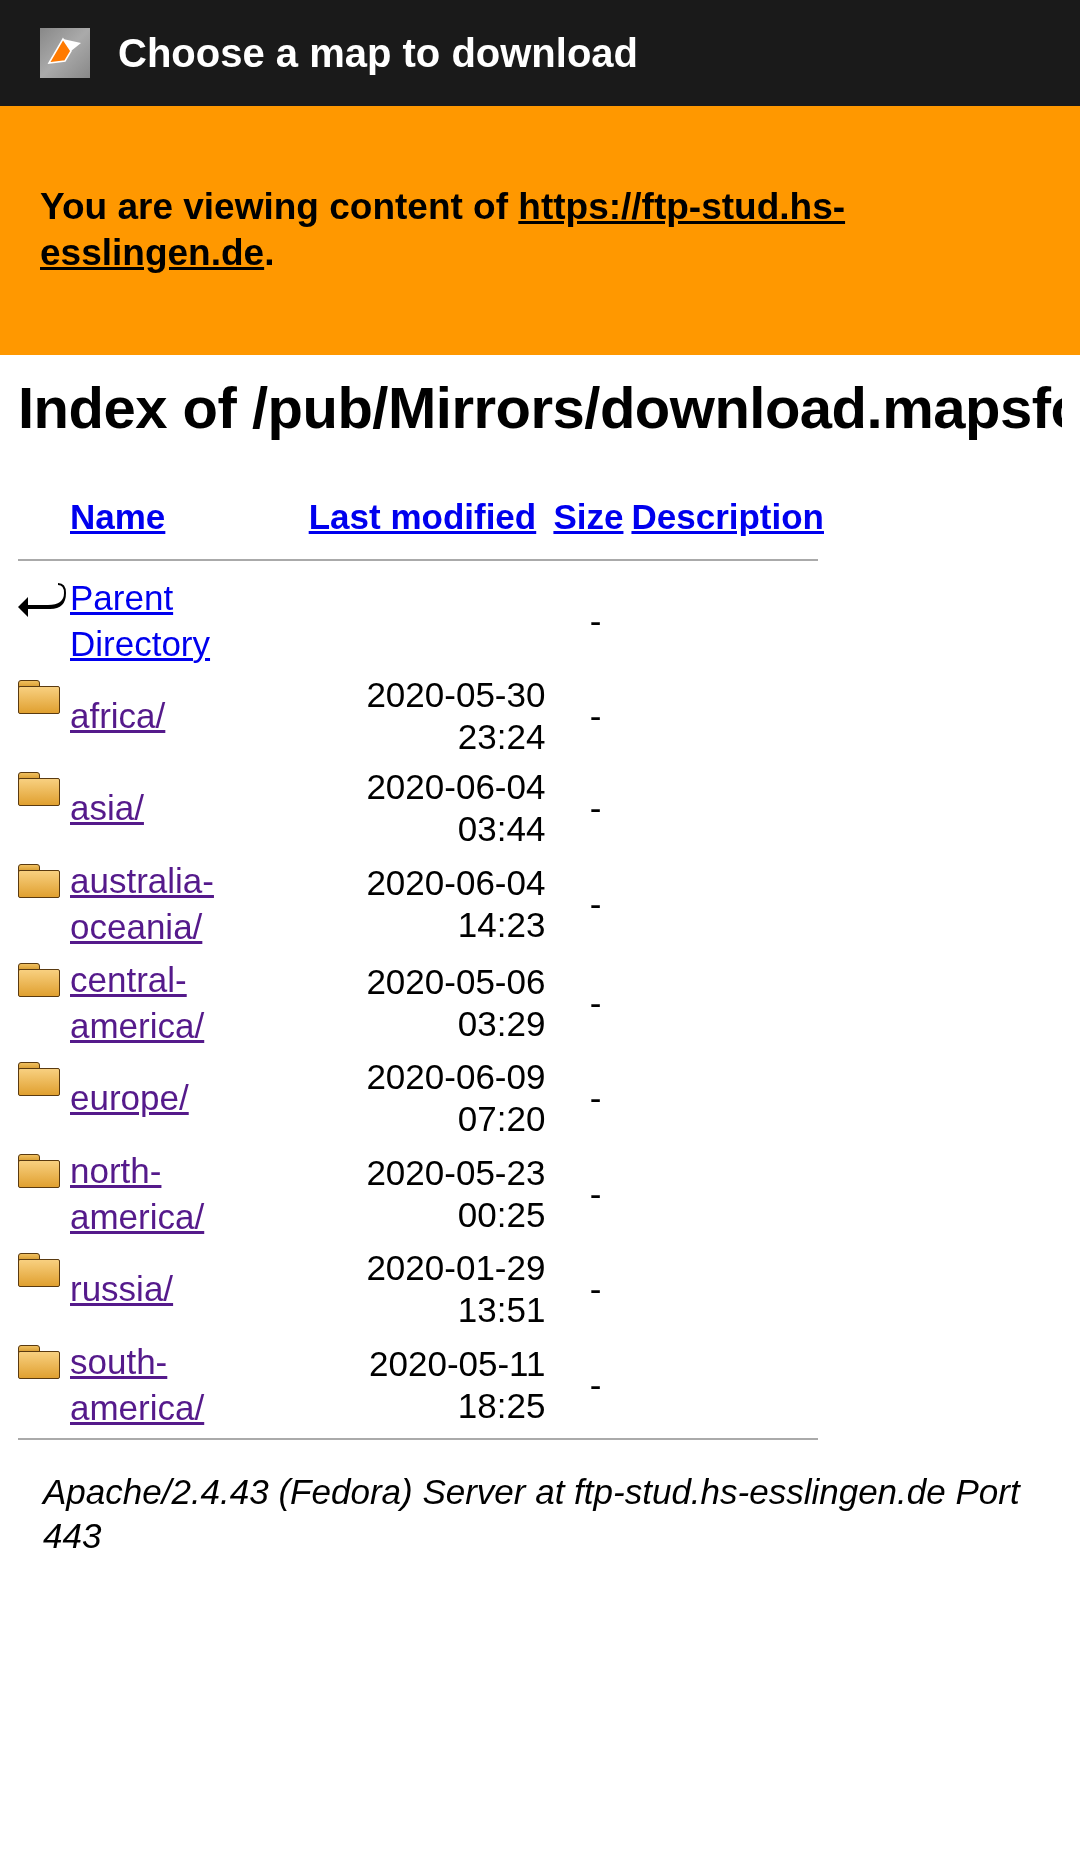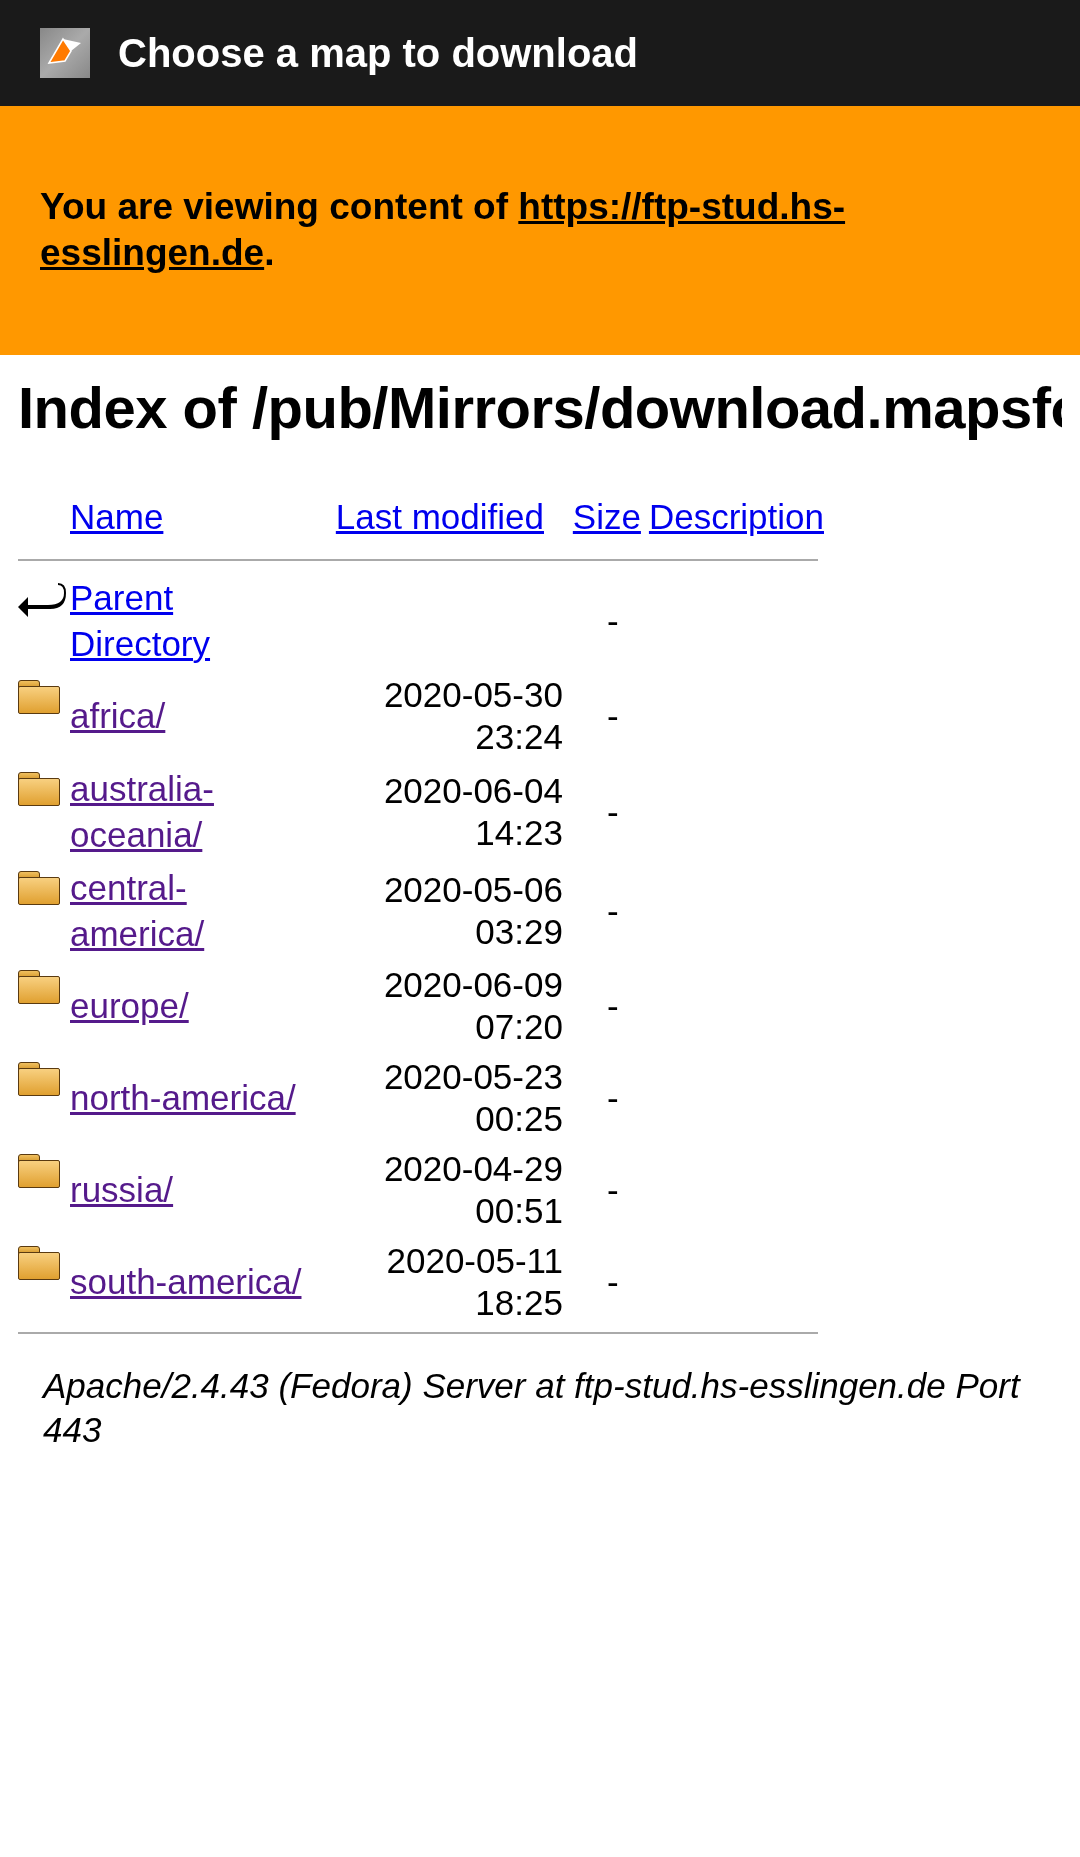--- a/index.html
+++ b/index.html
@@ -56,21 +56,21 @@
     }
     table.listing {
       border-collapse: collapse;
       width: 100%;
       max-width: 810px;
       font-size: 35px;
     }
     table.listing th {
       text-align: center;
       padding: 6px 4px 18px 4px;
-      font-weight: normal;
+      font-weight: bold;
     }
     table.listing th a {
       color: #0000ee;
       text-decoration: underline;
     }
     table.listing th.col-name { text-align: left; padding-left: 0; }
     table.listing th.col-size { text-align: right; }
     table.listing td {
       padding: 4px;
       vertical-align: middle;
@@ -206,20 +206,29 @@
           </td>
           <td class="name-cell"><a href="#">africa/</a></td>
           <td class="date-cell">2020-05-30 23:24</td>
           <td class="size-cell">-</td>
           <td></td>
         </tr>
         <tr>
           <td class="icon-cell">
             <span class="folder-i"></span>
           </td>
+          <td class="name-cell"><a href="#">asia/</a></td>
+          <td class="date-cell">2020-06-04 03:44</td>
+          <td class="size-cell">-</td>
+          <td></td>
+        </tr>
+        <tr>
+          <td class="icon-cell">
+            <span class="folder-i"></span>
+          </td>
           <td class="name-cell"><a href="#">australia-oceania/</a></td>
           <td class="date-cell">2020-06-04 14:23</td>
           <td class="size-cell">-</td>
           <td></td>
         </tr>
         <tr>
           <td class="icon-cell">
             <span class="folder-i"></span>
           </td>
           <td class="name-cell"><a href="#">central-america/</a></td>
@@ -243,21 +252,21 @@
           <td class="name-cell"><a href="#">north-america/</a></td>
           <td class="date-cell">2020-05-23 00:25</td>
           <td class="size-cell">-</td>
           <td></td>
         </tr>
         <tr>
           <td class="icon-cell">
             <span class="folder-i"></span>
           </td>
           <td class="name-cell"><a href="#">russia/</a></td>
-          <td class="date-cell">2020-04-29 00:51</td>
+          <td class="date-cell">2020-01-29 13:51</td>
           <td class="size-cell">-</td>
           <td></td>
         </tr>
         <tr>
           <td class="icon-cell">
             <span class="folder-i"></span>
           </td>
           <td class="name-cell"><a href="#">south-america/</a></td>
           <td class="date-cell">2020-05-11 18:25</td>
           <td class="size-cell">-</td>

